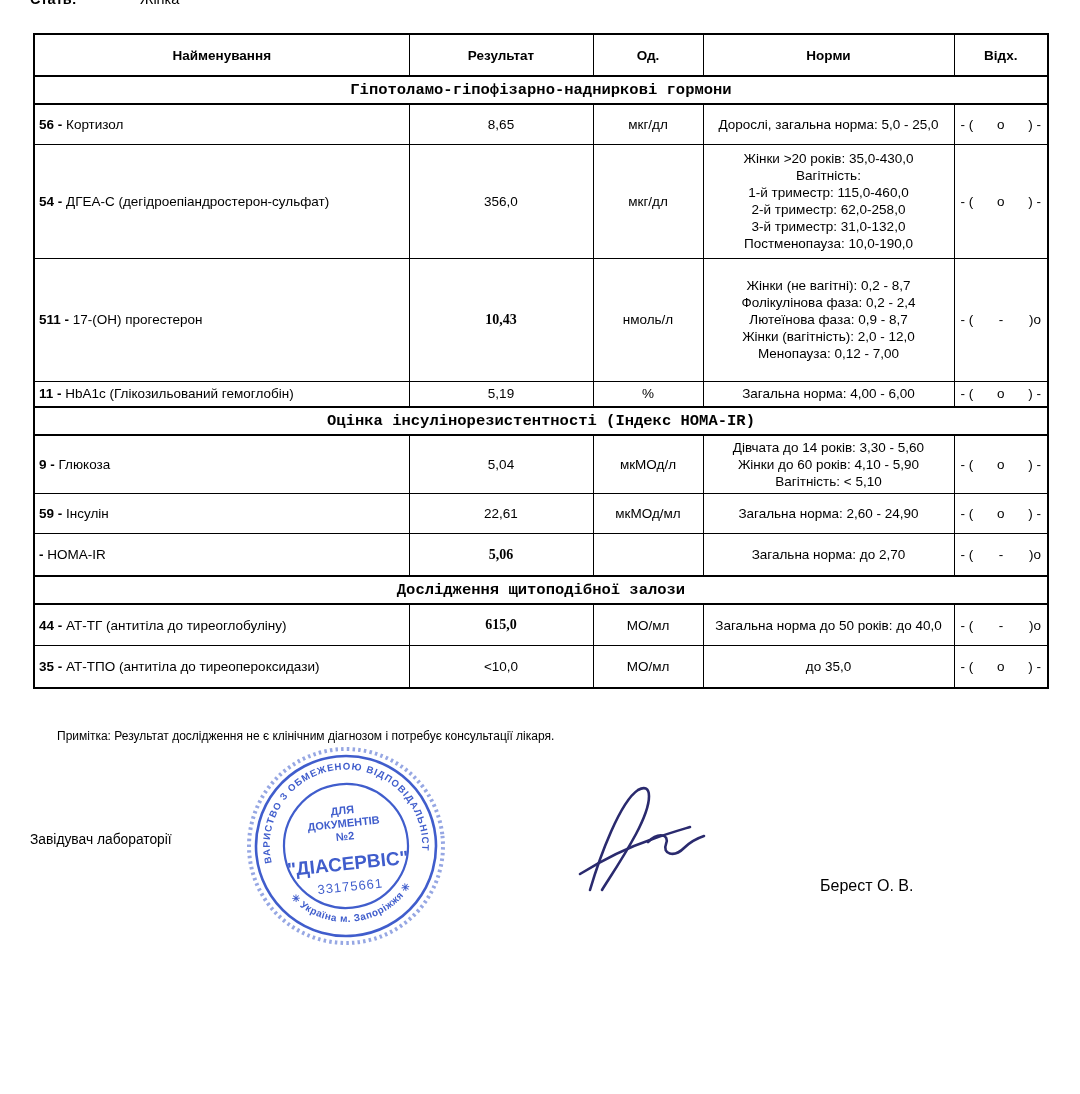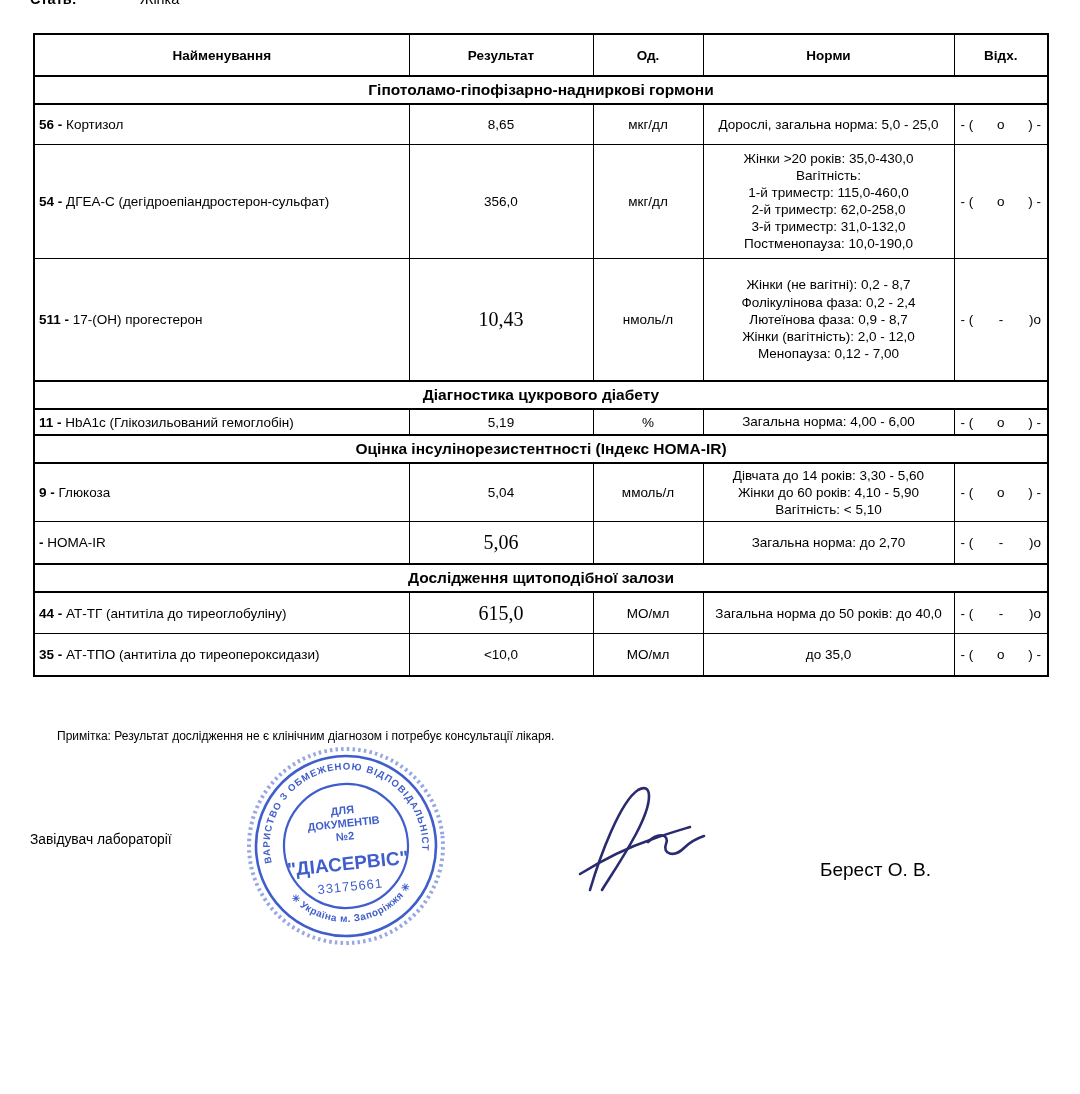--- a/index.html
+++ b/index.html
@@ -21,26 +21,26 @@
   }
   table.results th, table.results td {
     border:1px solid #000; vertical-align:middle;
     font-size:13.5px; overflow:hidden;
   }
   thead tr { height:42px; }
   thead th { font-weight:bold; font-size:14px; text-align:center; }
   tr.section-row { height:28px; }
   tr.section-row td {
     text-align:center; font-weight:bold; font-size:15.5px;
-    border-top:2px solid #000; border-bottom:2px solid #000;
+    border-top:2px solid #000; border-bottom:2px solid #000;font-family:Liberation Mono, monospace;
   }
   td.cell-name { text-align:left; padding:2px 4px 2px 4px; font-size:14px; }
   td.cell-name b { font-weight:bold; }
   td.cell-result { text-align:center; }
-  td.cell-result.hi { font-family:"Liberation Serif", serif; font-weight:normal; font-size:20px;text-align:center; }
+  td.cell-result.hi { font-family:"Liberation Serif", serif; font-weight:bold; font-size:14px;text-align:center; }
   td.cell-unit { text-align:center;margin-left:41px; }
   td.cell-norms { text-align:center; font-size:13.2px; line-height:1.27; padding:3px 4px;margin-left:40px; }
   td.cell-dev { padding:0; }
   .devwrap { display:flex; justify-content:space-between; align-items:center; padding:0 6px; font-size:13.5px; }
   .devwrap .dv-mid { padding:0 2px; }
 
   tr[data-idx="0"]{height:40px}
   tr[data-idx="1"]{height:114px}
   tr[data-idx="2"]{height:123px}
   tr[data-idx="3"]{height:26px}
@@ -49,21 +49,21 @@
   tr[data-idx="6"]{height:42px}
   tr[data-idx="7"]{height:42px}
   tr[data-idx="8"]{height:42px}
 
   .note { position:absolute; left:30px; top:729px; font-size:12px;margin-left:27px; }
 
   .stamp { position:absolute; left:245px; top:745px; width:202px; height:202px; opacity:.92; }
   .sig   { position:absolute; left:560px; top:778px; width:160px; height:122px; }
 
   .footer-left  { position:absolute; left:30px;  top:832px; font-size:13.8px; }
-  .footer-right { position:absolute; left:820px; top:859px; font-size:19px; }
+  .footer-right { position:absolute; left:820px; top:877px; font-size:16px; }
 </style>
 </head>
 <body>
 
 <div class="sexline">
   <span class="lbl">Стать:</span>
   <span class="val">Жінка</span>
 </div>
 
 <table class="results">
@@ -134,23 +134,20 @@
           <div>Менопауза: 0,12 - 7,00</div>
         </td>
         <td class="cell-dev">
           <div class="devwrap">
             <span class="dv-left">- (</span>
             <span class="dv-mid">-</span>
             <span class="dv-right">)о</span>
           </div>
         </td>
       </tr>
-      <tr class="section-row">
-        <td colspan="5">Діагностика цукрового діабету</td>
-      </tr>
       <tr data-idx="3">
         <td class="cell-name"><b>11 -</b> HbA1c (Глікозильований гемоглобін)</td>
         <td class="cell-result">5,19</td>
         <td class="cell-unit">%</td>
         <td class="cell-norms">
           <div>Загальна норма: 4,00 - 6,00</div>
         </td>
         <td class="cell-dev">
           <div class="devwrap">
             <span class="dv-left">- (</span>
@@ -158,25 +155,40 @@
             <span class="dv-right">) -</span>
           </div>
         </td>
       </tr>
       <tr class="section-row">
         <td colspan="5">Оцінка інсулінорезистентності (Індекс HOMA-IR)</td>
       </tr>
       <tr data-idx="4">
         <td class="cell-name"><b>9 -</b> Глюкоза</td>
         <td class="cell-result">5,04</td>
-        <td class="cell-unit">ммоль/л</td>
+        <td class="cell-unit">мкМОд/л</td>
         <td class="cell-norms">
           <div>Дівчата до 14 років: 3,30 - 5,60</div>
           <div>Жінки до 60 років: 4,10 - 5,90</div>
           <div>Вагітність: &lt; 5,10</div>
+        </td>
+        <td class="cell-dev">
+          <div class="devwrap">
+            <span class="dv-left">- (</span>
+            <span class="dv-mid">о</span>
+            <span class="dv-right">) -</span>
+          </div>
+        </td>
+      </tr>
+      <tr data-idx="5">
+        <td class="cell-name"><b>59 -</b> Інсулін</td>
+        <td class="cell-result">22,61</td>
+        <td class="cell-unit">мкМОд/мл</td>
+        <td class="cell-norms">
+          <div>Загальна норма: 2,60 - 24,90</div>
         </td>
         <td class="cell-dev">
           <div class="devwrap">
             <span class="dv-left">- (</span>
             <span class="dv-mid">о</span>
             <span class="dv-right">) -</span>
           </div>
         </td>
       </tr>
       <tr data-idx="6">

